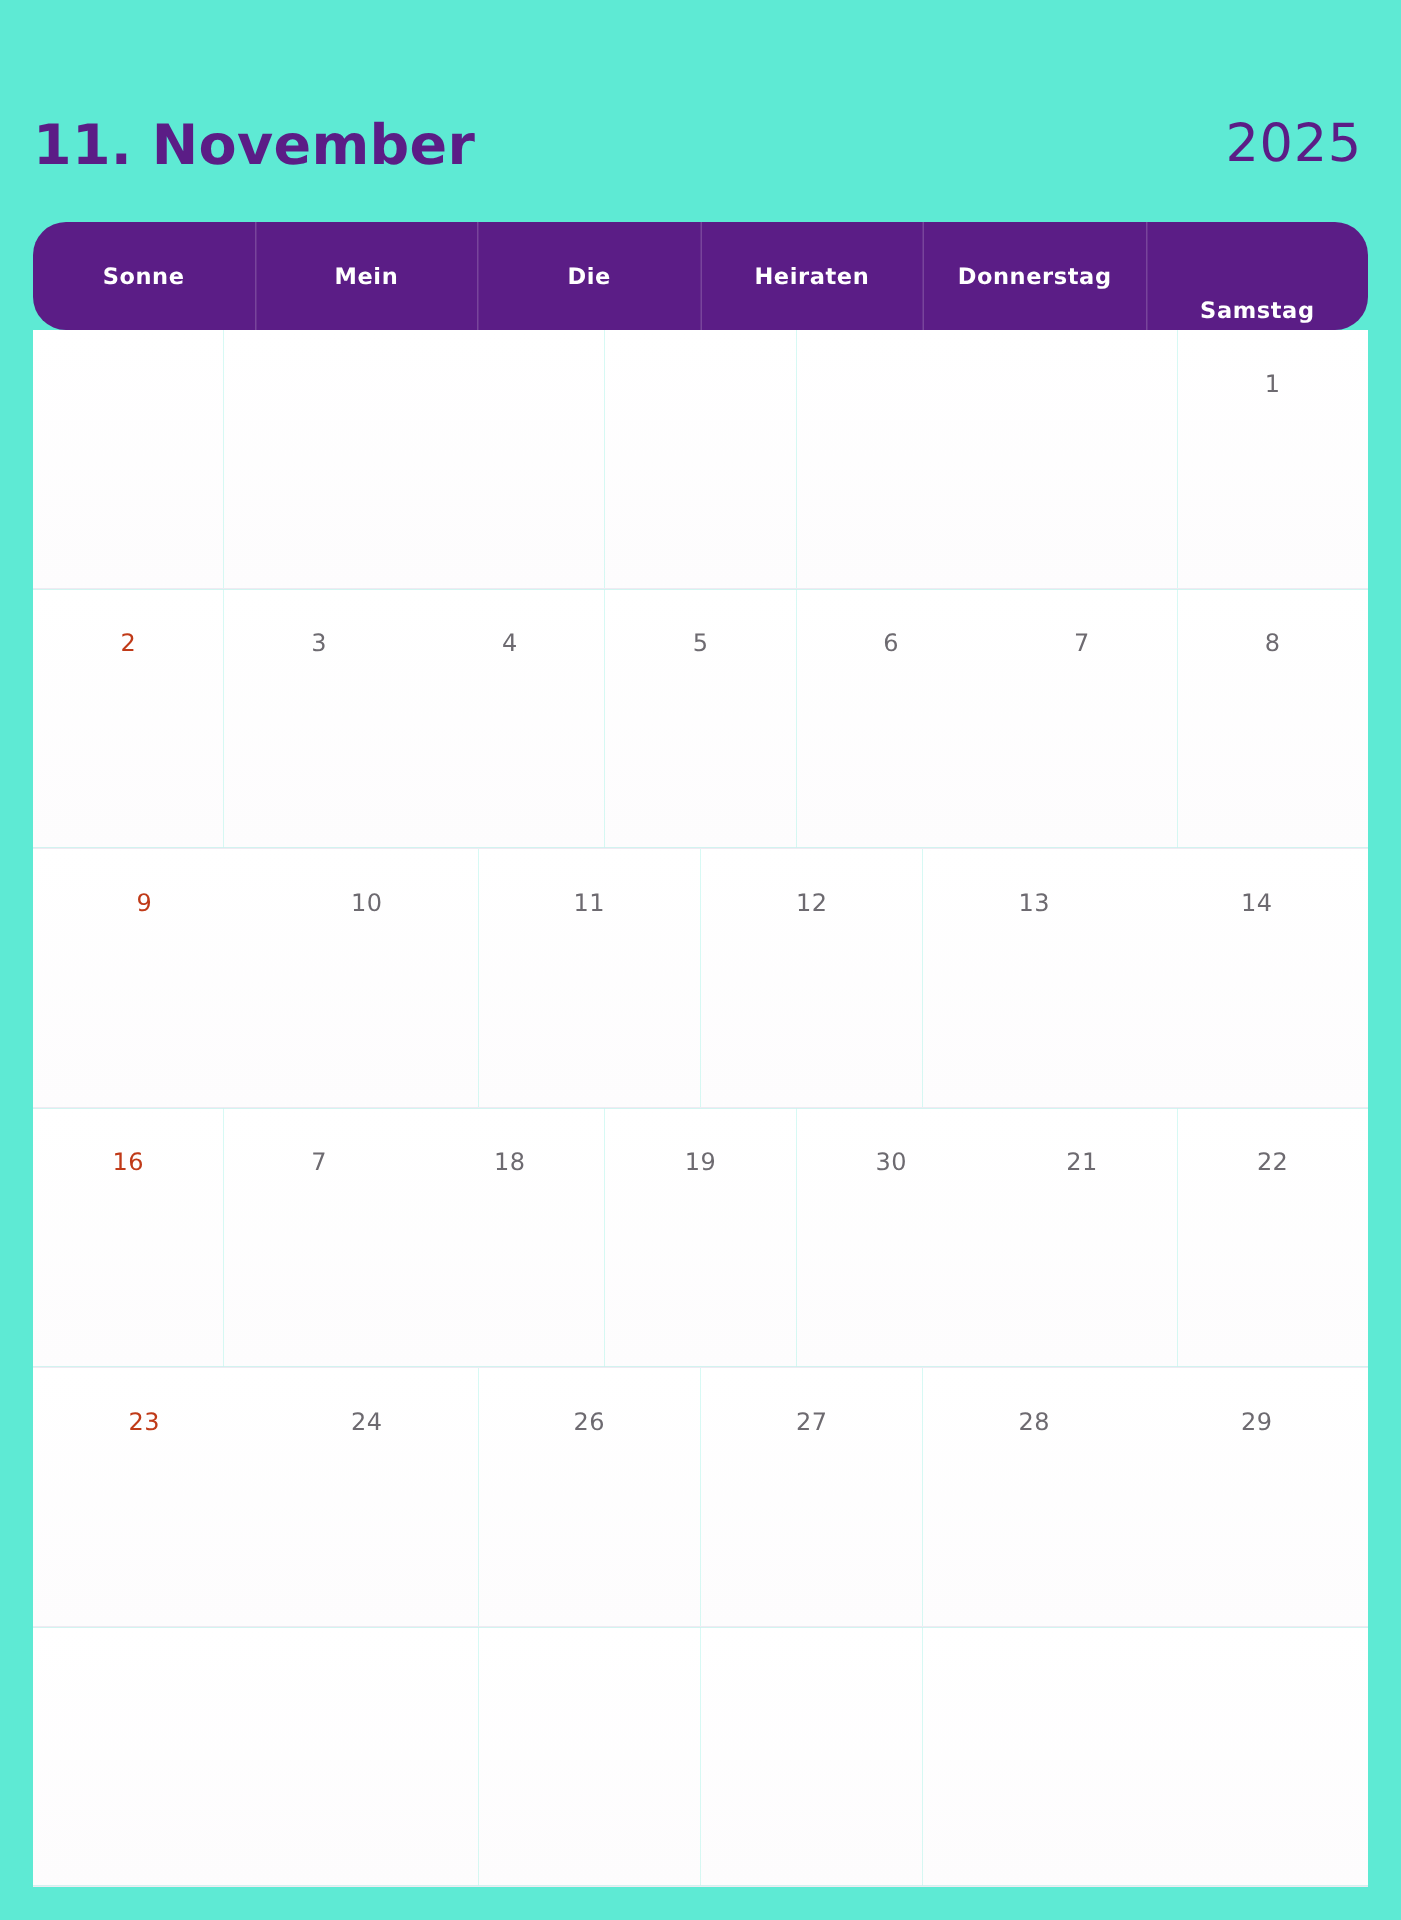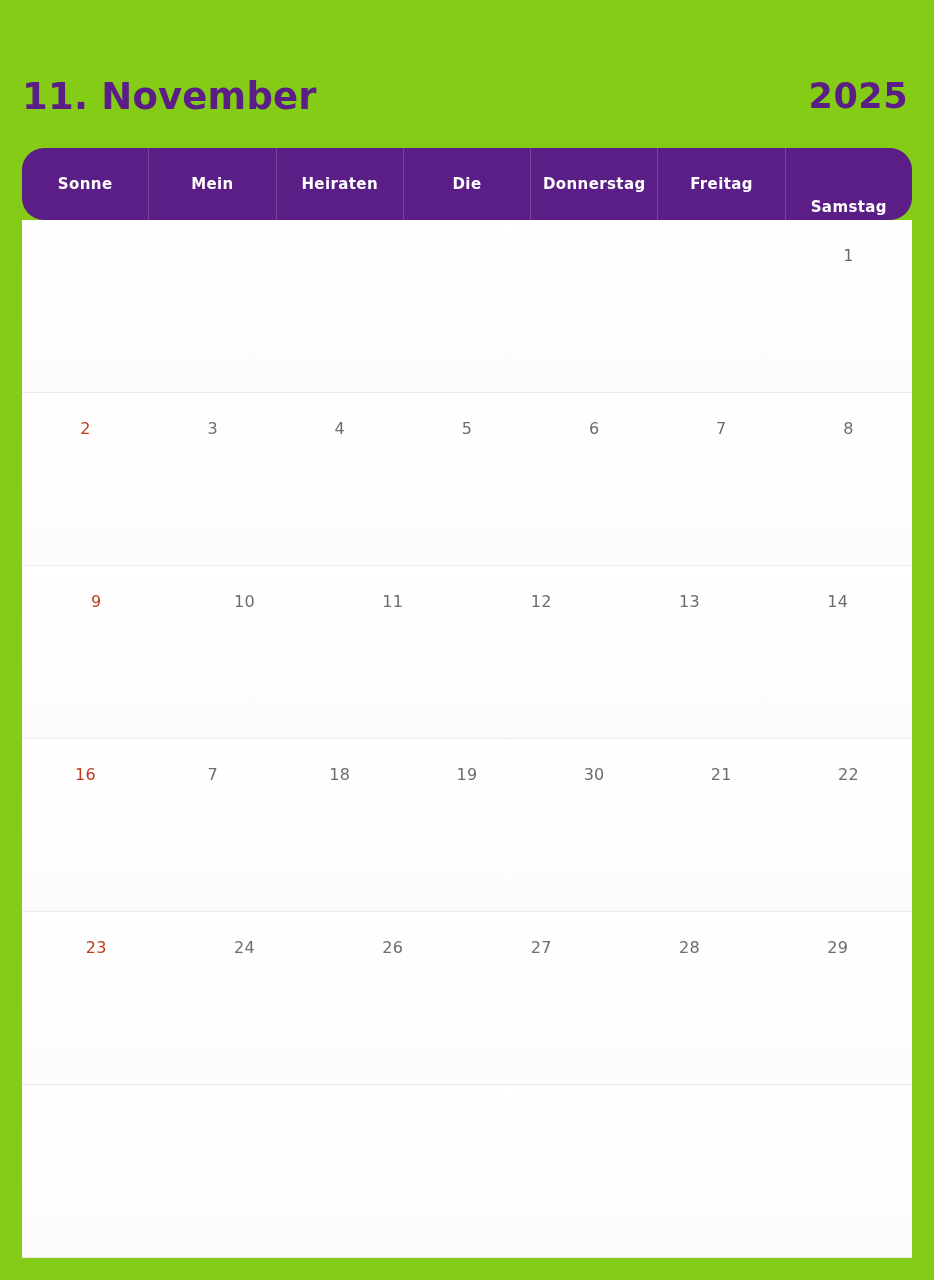--- a/index.html
+++ b/index.html
@@ -10,21 +10,21 @@
   body {
     width: 934px;
     height: 1280px;
     font-family: "DejaVu Sans", sans-serif;
     -webkit-font-smoothing: antialiased;
   }
   .page {
     position: relative;
     width: 934px;
     height: 1280px;
-    background: #84cc16;
+    background: #5eead4;
     box-sizing: border-box;
   }
 
   
   .cal-header {
     position: absolute;
     left: 22px;
     right: 22px;
     top: 60px;
     height: 72px;
@@ -37,21 +37,21 @@
     font-size: 37px;
     font-weight: 700;
     letter-spacing: 0.2px;
     color: #5b1d86;
     line-height: 1;
     white-space: nowrap;
   }
   .year-title {
     font-family: "DejaVu Sans", sans-serif;
     font-size: 35px;
-    font-weight: 700;
+    font-weight: 400;
     letter-spacing: 0.5px;
     color: #5b1d86;
     line-height: 1;
     white-space: nowrap;
     padding-right: 4px;
   }
 
   
   .weekday-row {
     position: absolute;
@@ -125,24 +125,23 @@
 <div class="page">
 
   <div class="cal-header">
     <div class="month-title">11. November</div>
     <div class="year-title">2025</div>
   </div>
 
   <div class="weekday-row">
       <div class="weekday-cell">Sonne</div>
       <div class="weekday-cell">Mein</div>
+      <div class="weekday-cell">Die</div>
       <div class="weekday-cell">Heiraten</div>
-      <div class="weekday-cell">Die</div>
       <div class="weekday-cell">Donnerstag</div>
-      <div class="weekday-cell">Freitag</div>
       <div class="weekday-cell">Samstag</div>
     </div>
 
   <div class="grid">
       <div class="week-row">
         <div class="day-cell empty col-sun"></div>
         <div class="day-cell empty"></div>
         <div class="day-cell empty"></div>
         <div class="day-cell empty"></div>
         <div class="day-cell empty"></div>

